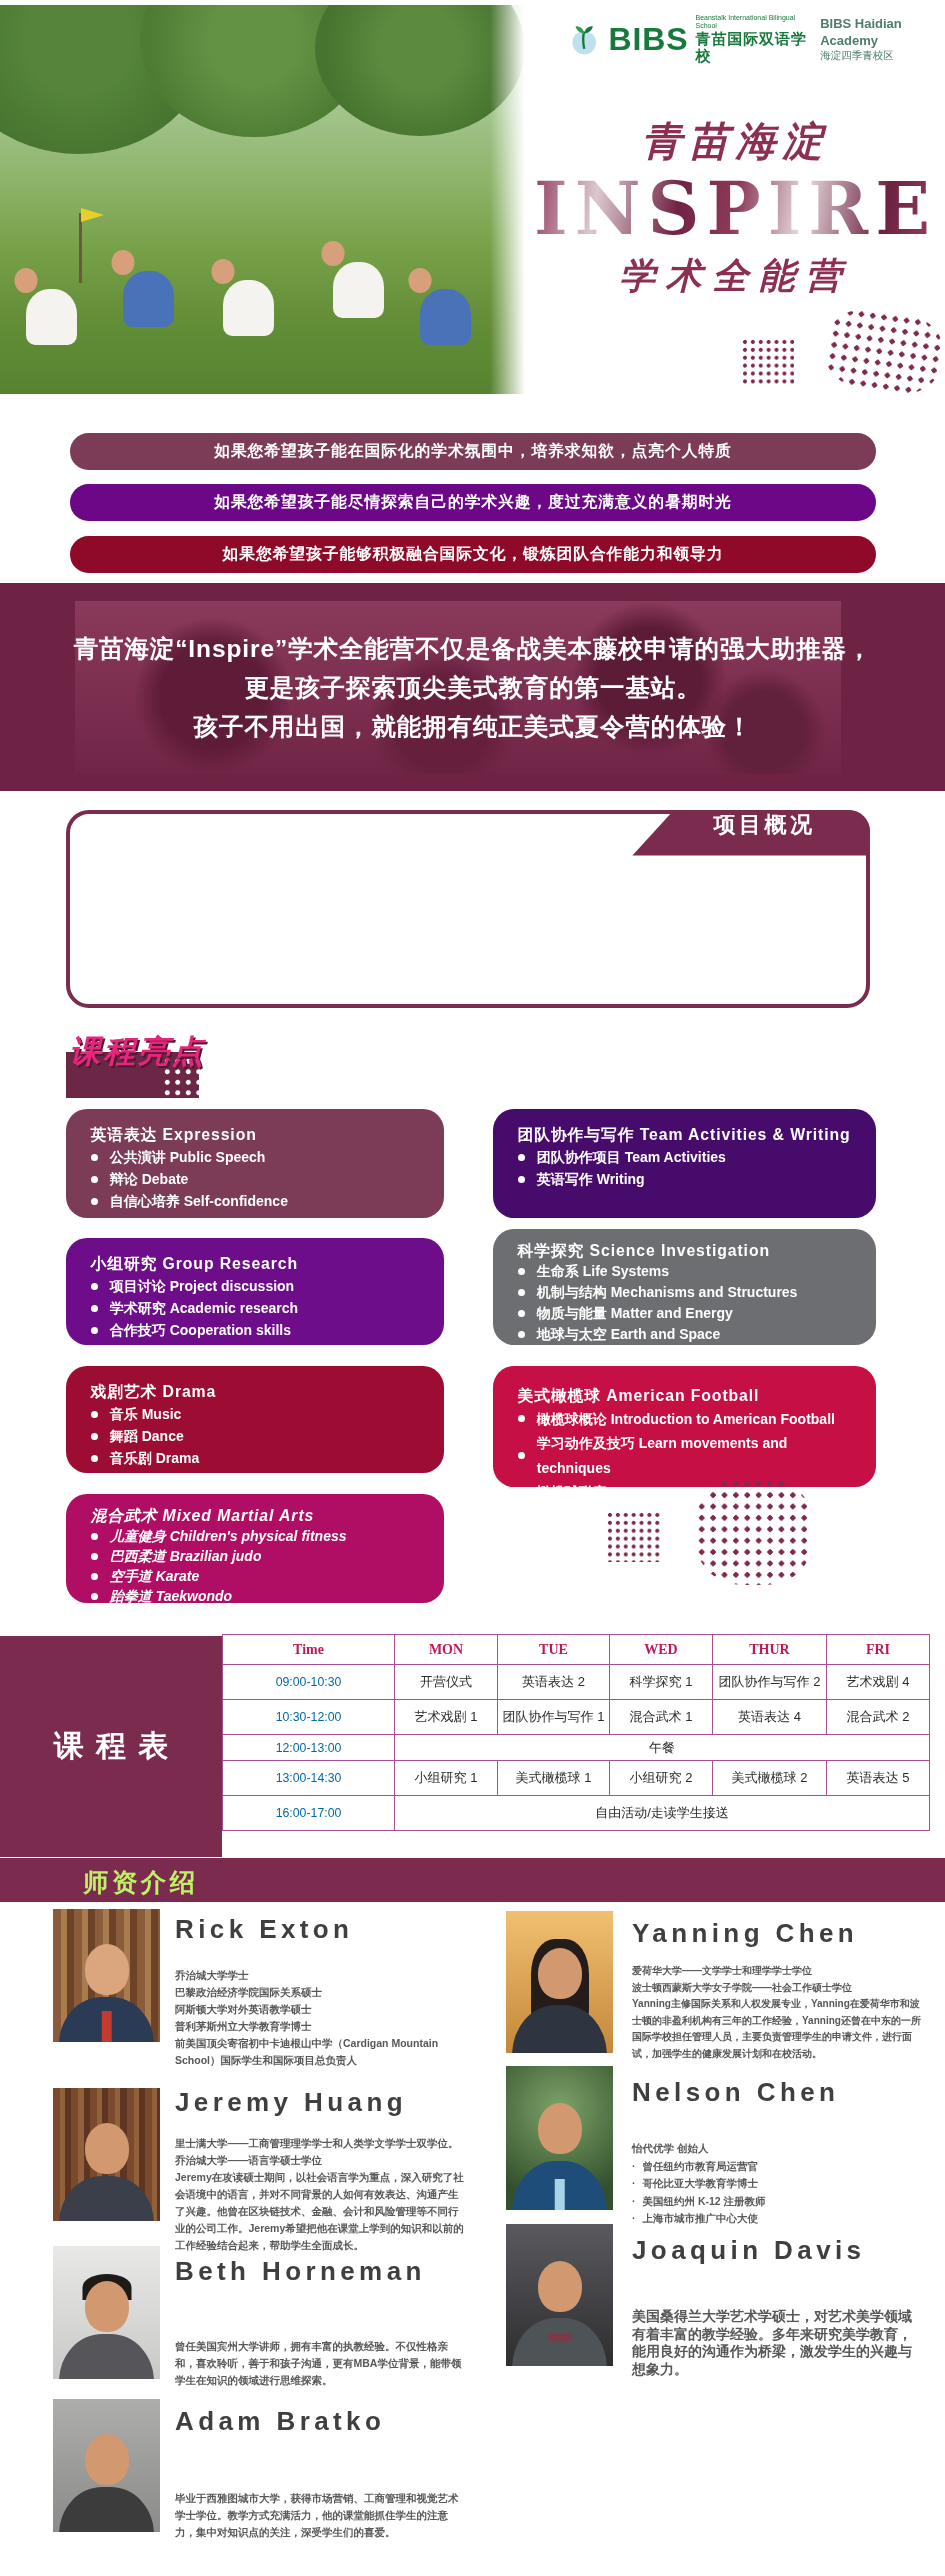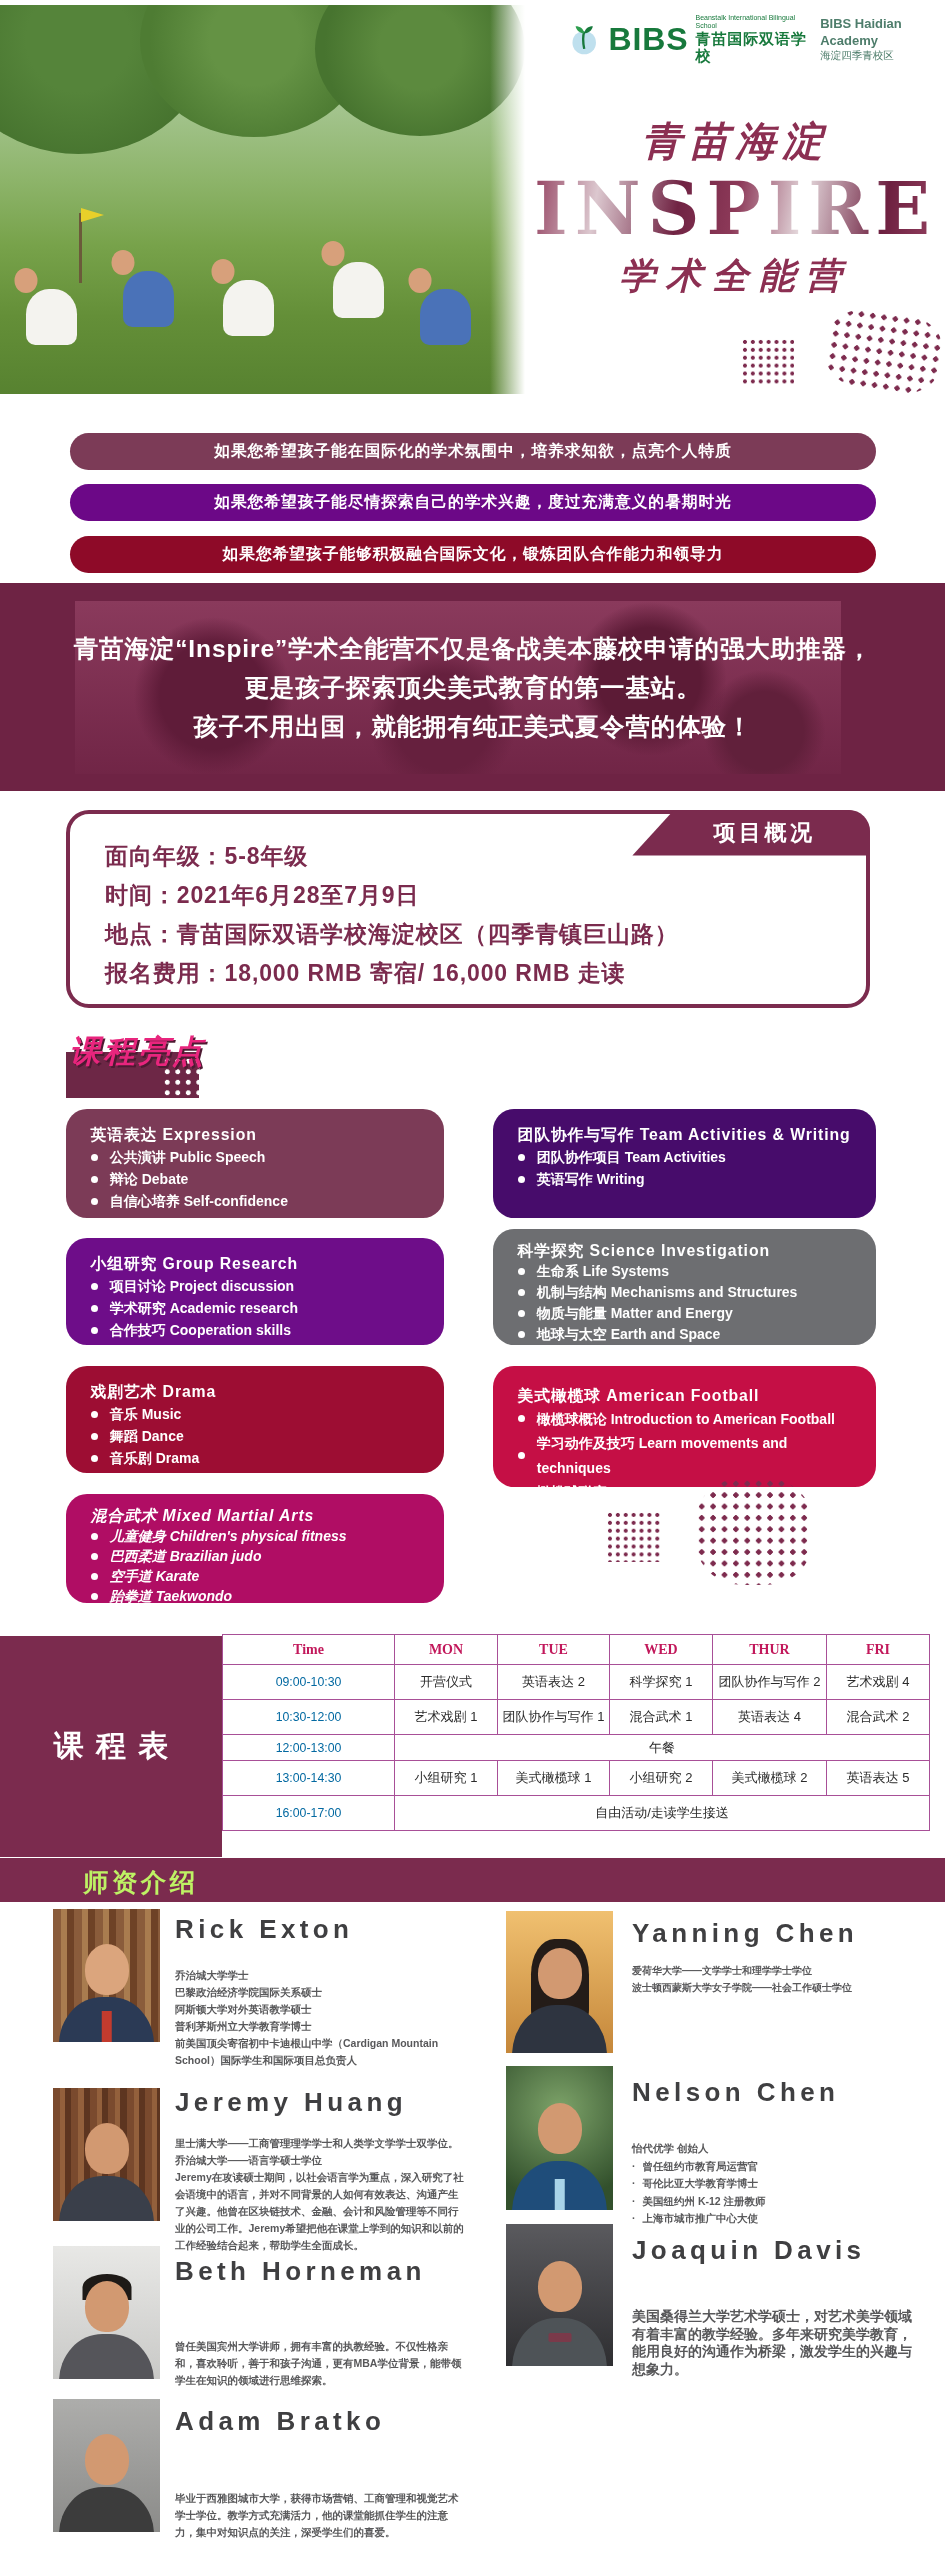--- a/index.html
+++ b/index.html
@@ -67,21 +67,21 @@
                      radial-gradient(circle at 90% 75%, #61203b 0 39px, transparent 61px),
                      linear-gradient(180deg, rgba(138,58,92,.6), rgba(110,35,68,.9)); }
   .intro-text { position:absolute; left:0; top:46px; width:100%; text-align:center;
     color:#fff; font-size:24.5px; font-weight:bold; line-height:39px; letter-spacing:0.9px; }
 
   
   .ov-box { position:absolute; left:66px; top:810px; width:804px; height:198px;
     border:4.4px solid #7b2b4e; border-radius:23px; background:#fff; }
   .ov-tab { position:absolute; right:-4.4px; top:-4.4px; width:238px; height:46px; background:#7b2b4e;
     clip-path:polygon(42px 0, 100% 0, 100% 100%, 0 100%); border-radius:0 21px 0 0;
-    display:flex; align-items:center; justify-content:center; }
+    display:flex; align-items:flex-start; justify-content:center; }
   .ov-tab span { color:#fff; font-size:22px; font-weight:bold; letter-spacing:3.5px; padding-left:26px; }
   .ov-lines { position:absolute; left:35px; top:23px; }
   .ov-line { font-size:23px; font-weight:bold; color:#7b2b4e; line-height:39px; letter-spacing:0.9px; }
 
   
   .hl-head { position:absolute; left:66px; top:1031px; width:210px; height:74px; }
   .hl-rect { position:absolute; left:0; top:21px; width:133px; height:46px; background:#6d2746; }
   .hl-dotsq { position:absolute; left:96px; top:24.5px; width:54px; height:49px;
     background-image:radial-gradient(circle,#ffffff 2.3px, transparent 2.7px); background-size:10.5px 10.5px; }
   .hl-title { position:absolute; left:3.5px; top:0; font-size:31.5px; font-weight:bold; font-style:italic;
@@ -215,26 +215,20 @@
       <div>青苗海淀“Inspire”学术全能营不仅是备战美本藤校申请的强大助推器，</div>
       <div>更是孩子探索顶尖美式教育的第一基站。</div>
       <div>孩子不用出国，就能拥有纯正美式夏令营的体验！</div>
     </div>
   </div>
 
   <div class="ov-box">
     <div class="ov-tab">
       <span>项目概况</span>
     </div>
-    <div class="ov-lines">
-      <div class="ov-line">面向年级：5-8年级</div>
-      <div class="ov-line">时间：2021年6月28至7月9日</div>
-      <div class="ov-line">地点：青苗国际双语学校海淀校区（四季青镇巨山路）</div>
-      <div class="ov-line">报名费用：18,000 RMB 寄宿/ 16,000 RMB 走读</div>
-    </div>
   </div>
 
   <div class="hl-head">
     <div class="hl-rect"></div>
     <div class="hl-dotsq"></div>
     <div class="hl-title">课程亮点</div>
   </div>
 
   <div class="hl-box b0" style="background: rgb(124, 59, 87);">
     <div class="hl-t">英语表达 Expression</div>
@@ -454,20 +448,21 @@
 
   <div class="photo ph-yan" style="left:506px; top:1911px; height:142px;">
     <span class="hair"></span>
       <span class="head"></span>
       <span class="body"></span>
   </div>
   <div class="tname" style="left:632px; top:1918px;">Yanning Chen</div>
   <div class="tbio" style="left:632px; top:1963px; width:289px; font-size:10px; line-height:16.6px;">
     <p>爱荷华大学——文学学士和理学学士学位</p>
     <p>波士顿西蒙斯大学女子学院——社会工作硕士学位</p>
+    <p>Yanning主修国际关系和人权发展专业，Yanning在爱荷华市和波士顿的非盈利机构有三年的工作经验，Yanning还曾在中东的一所国际学校担任管理人员，主要负责管理学生的申请文件，进行面试，加强学生的健康发展计划和在校活动。</p>
   </div>
 
   <div class="photo ph-nelson" style="left:506px; top:2066px; height:144px;">
     <span class="head"></span>
       <span class="body"></span>
       <span class="tie"></span>
   </div>
   <div class="tname" style="left:632px; top:2077px;">Nelson Chen</div>
   <div class="tbio" style="left:632px; top:2140px; width:289px; font-size:10.5px; line-height:17.5px;">
     <p>怡代优学 创始人</p>

